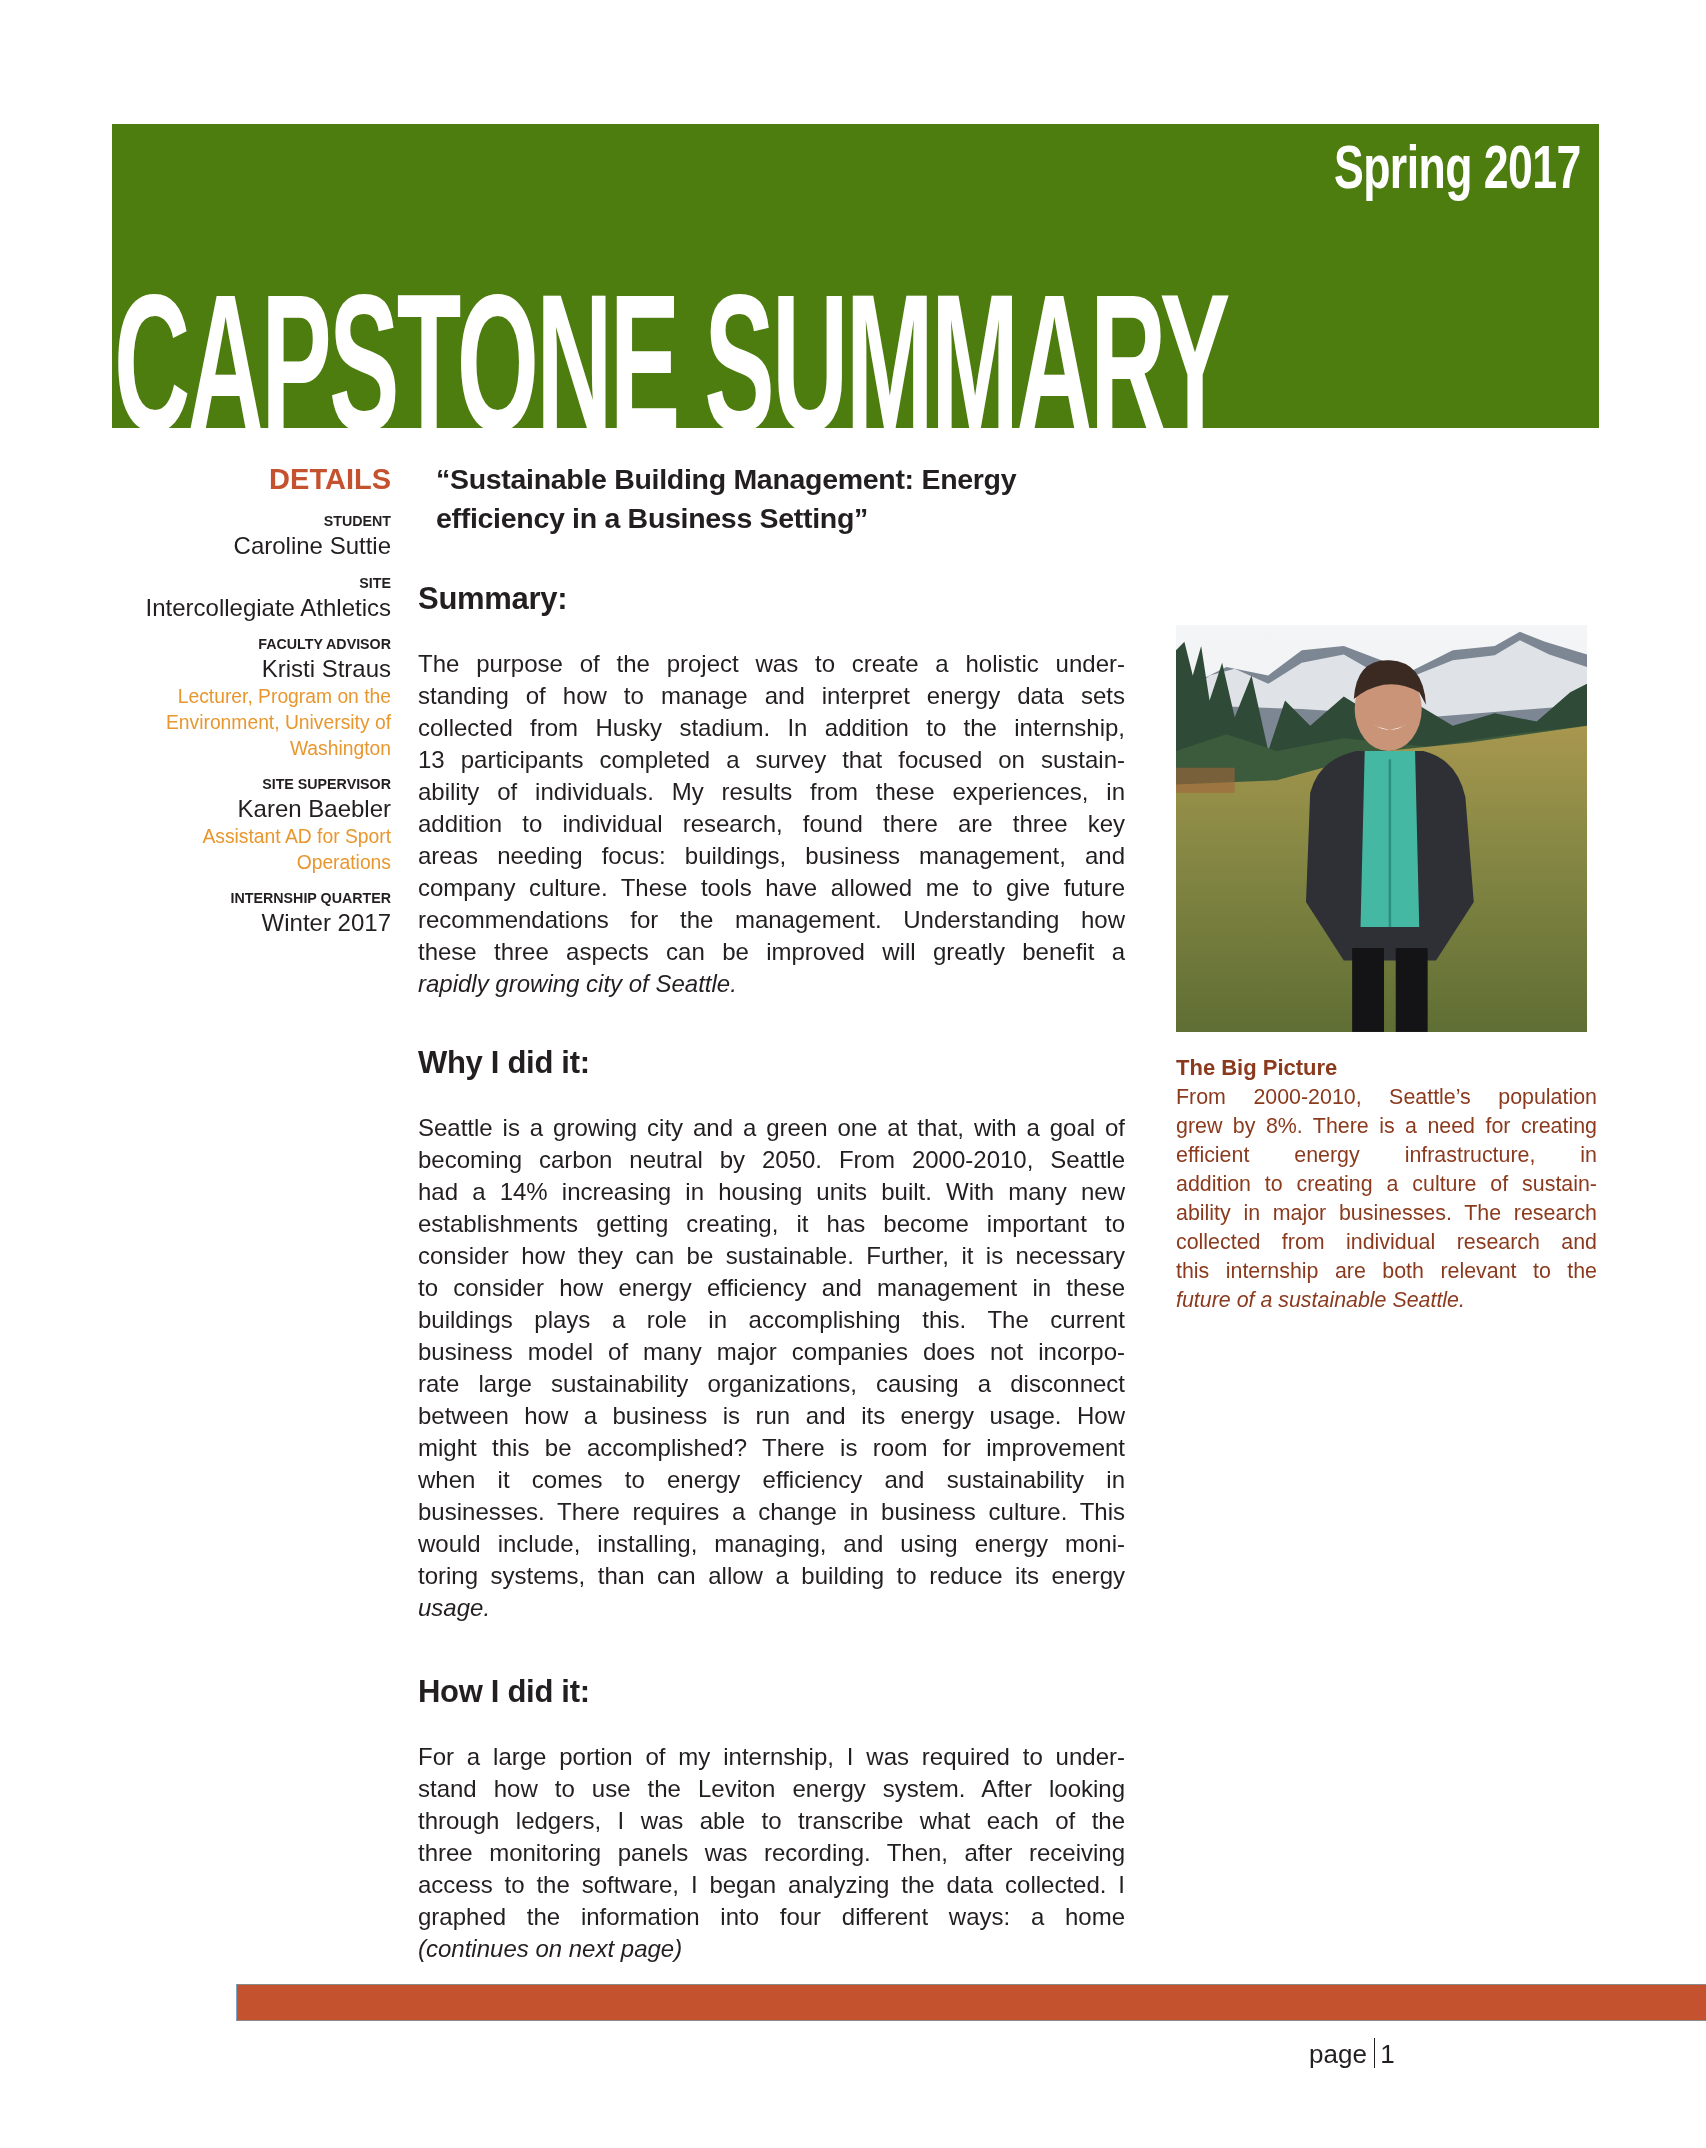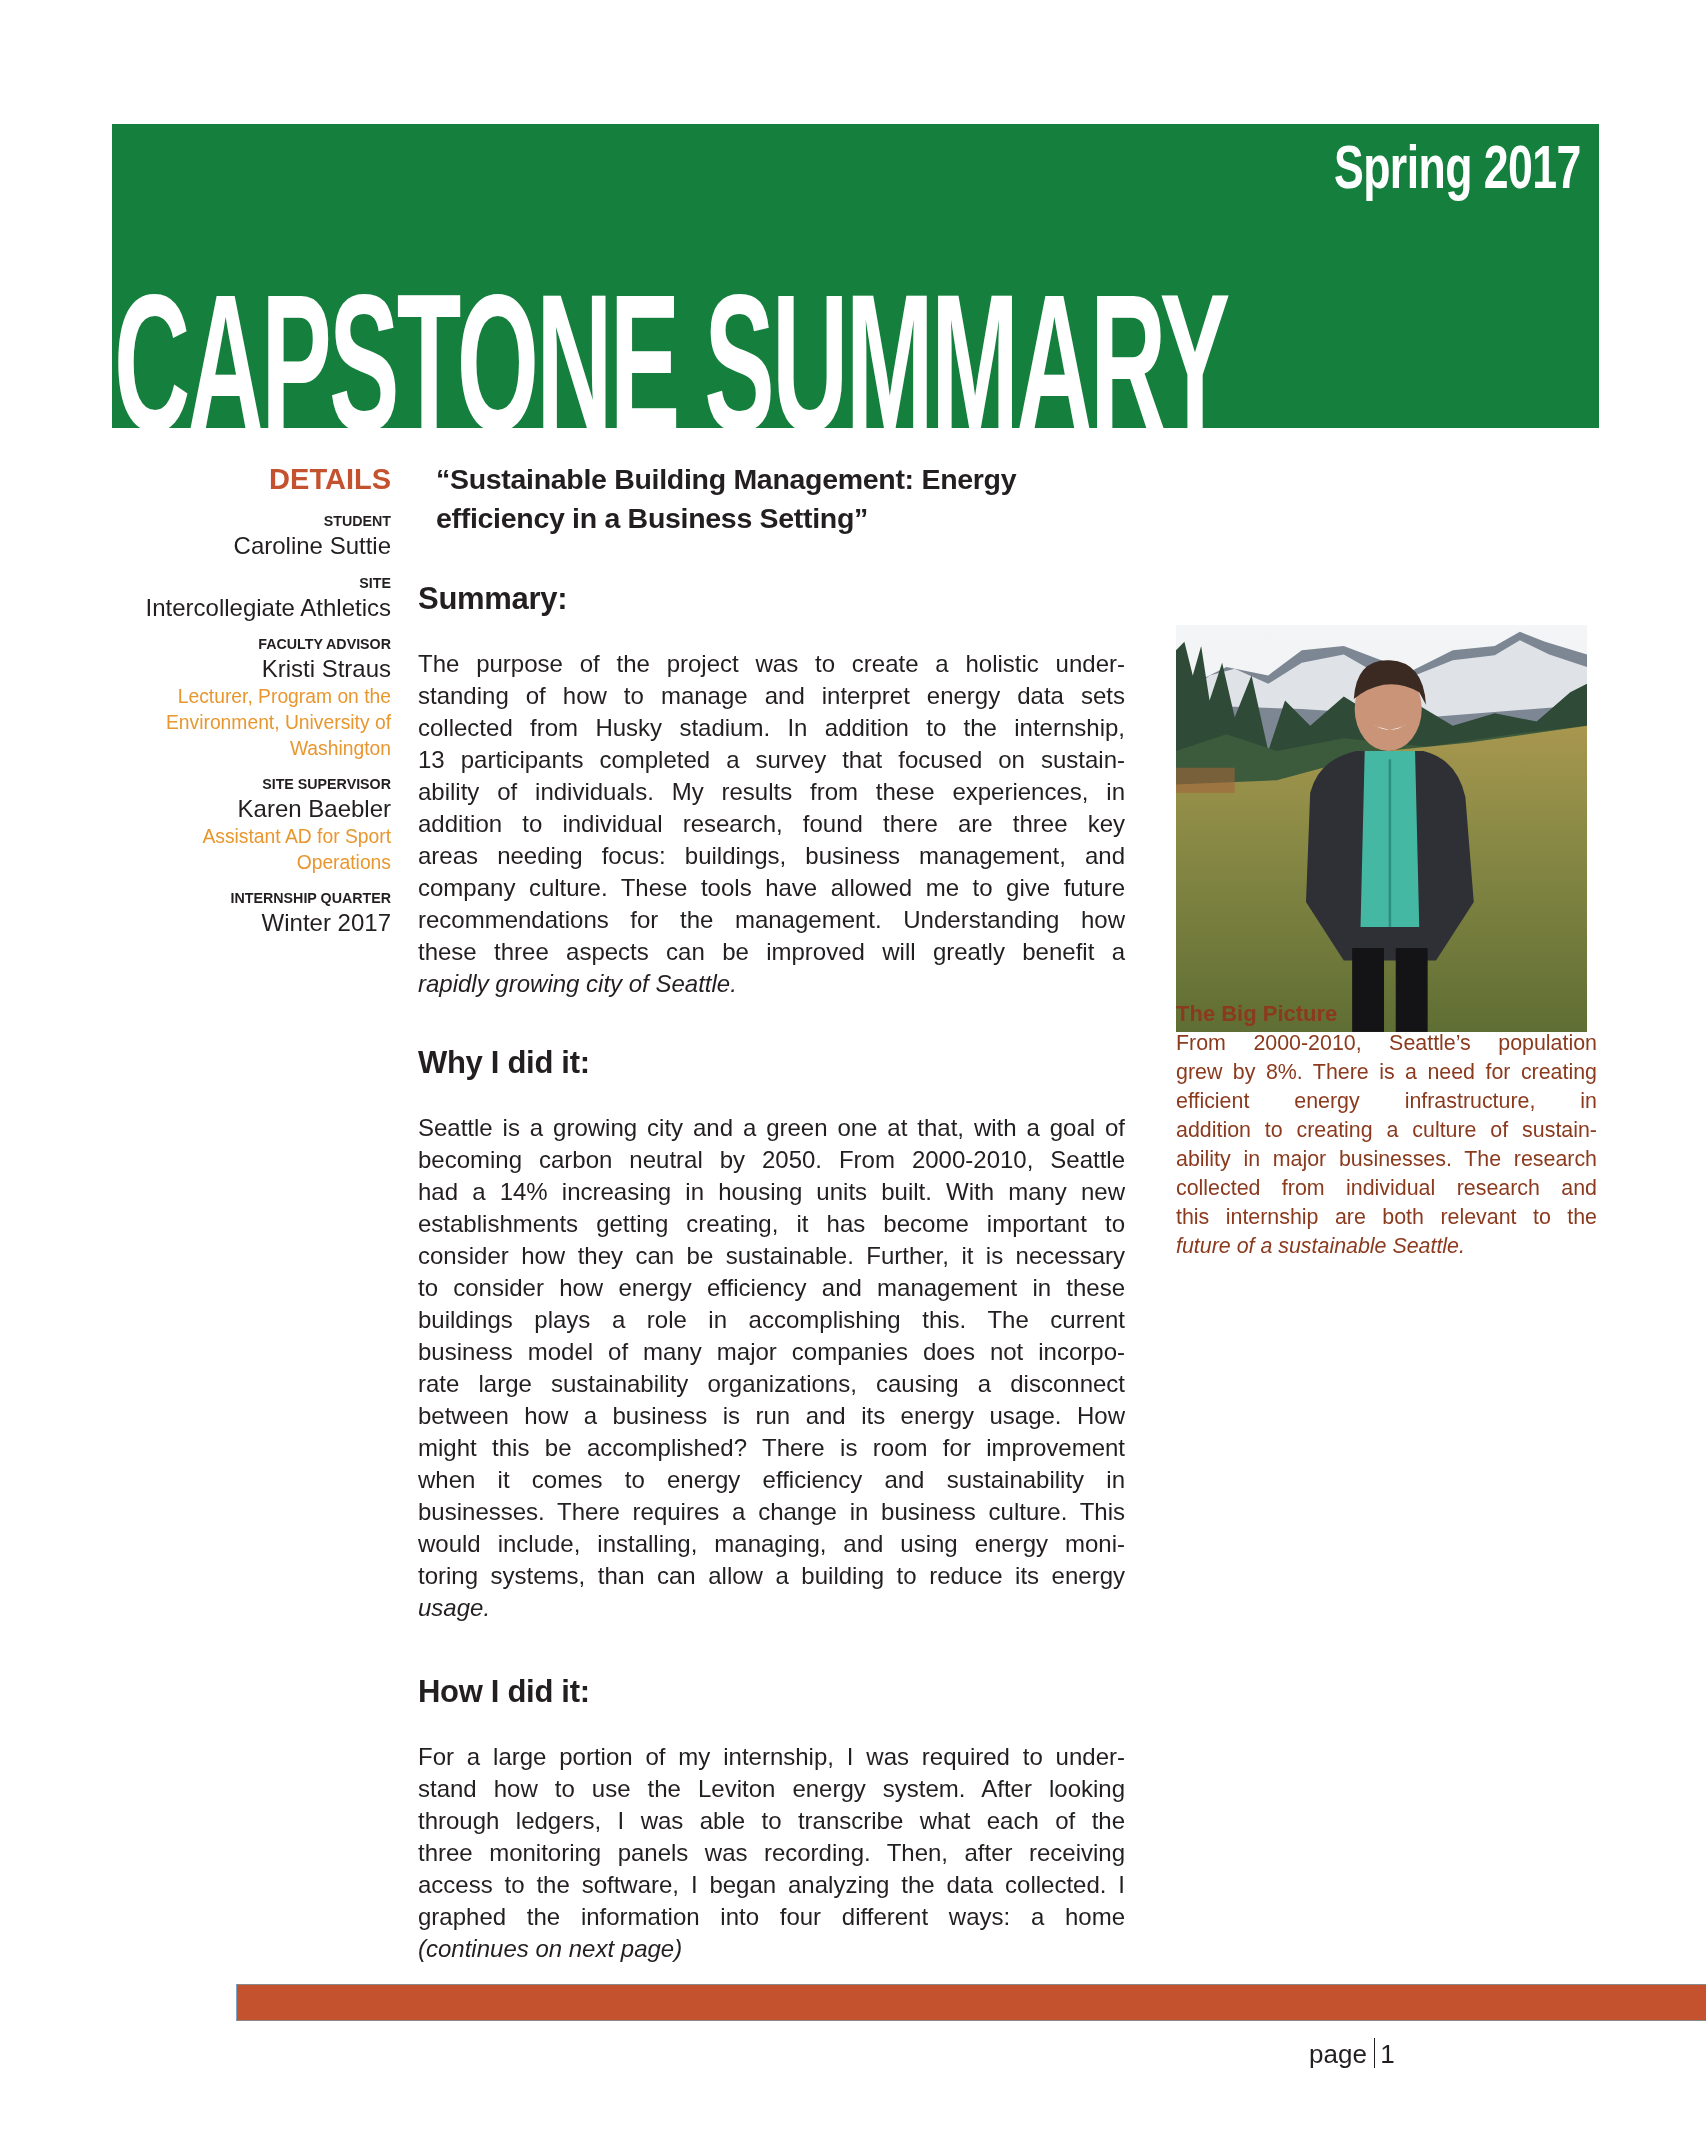--- a/index.html
+++ b/index.html
@@ -31,36 +31,36 @@
   .title { font-weight: bold; font-size: 28.5px; line-height: 39px; margin: 0; letter-spacing: -0.3px; }
   .section-heading { position: absolute; left: 418px; font-weight: bold; font-size: 31px;
                      line-height: 37px; margin: 0; letter-spacing: -0.3px; }
   .para { position: absolute; left: 418px; width: 707px; font-size: 24px; line-height: 32px; }
   .line { display: block; white-space: nowrap; text-align: justify; text-align-last: justify;
           height: 32px; overflow: visible; }
   .line.last { text-align-last: left; font-style: italic; }
 
   
   .photo { position: absolute; left: 1176px; top: 625px; width: 411px; height: 407px; overflow: hidden; }
-  .bigpic { position: absolute; left: 1176px; top: 1000px; width: 421px; color: #8b3a1e; }
+  .bigpic { position: absolute; left: 1176px; top: 1054px; width: 421px; color: #8b3a1e; }
   .bigpic-title { font-weight: bold; font-size: 22px; line-height: 28.5px; }
   .bigpic .line { height: 29px; font-size: 21.4px; line-height: 29px; }
 
   
   .footer-bar { position: absolute; left: 236px; top: 1984px; right: 0; height: 35px;
                 background: #c5522f; border-top: 1.7px solid #8a8a8a; border-bottom: 1.7px solid #8a8a8a;
                 border-left: 1.7px solid #7aa8c8; }
   .page-num { position: absolute; left: 1309px; top: 2037px; font-size: 26px; line-height: 34px; color: #231f20; }
   .page-num .sep { display: inline-block; width: 1.7px; height: 30px; background: #231f20;
                    vertical-align: -5px; margin: 0 5px 0 6.7px; }
 </style>
 </head>
 <body>
 
-<div class="banner" style="background-color: #15803d;">
+<div class="banner" style="background-color: #4d7c0f;">
   <div class="season">Spring 2017</div>
   <div class="big-title">CAPSTONE SUMMARY</div>
 </div>
 
 <div class="sidebar">
   <h2 class="details-heading" style="color: rgb(197, 82, 47);">DETAILS</h2>
 
   <div class="field first">
     <div class="field-label">STUDENT</div>
     <div class="field-value">Caroline Suttie</div>

